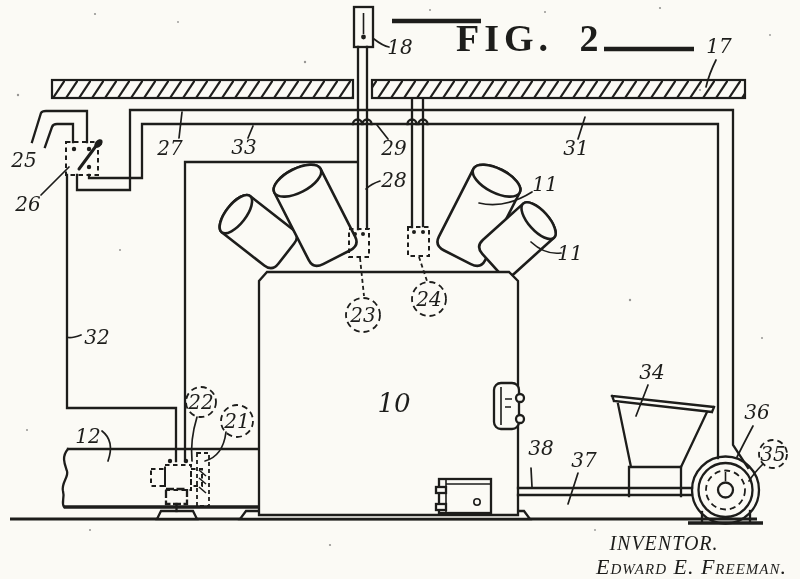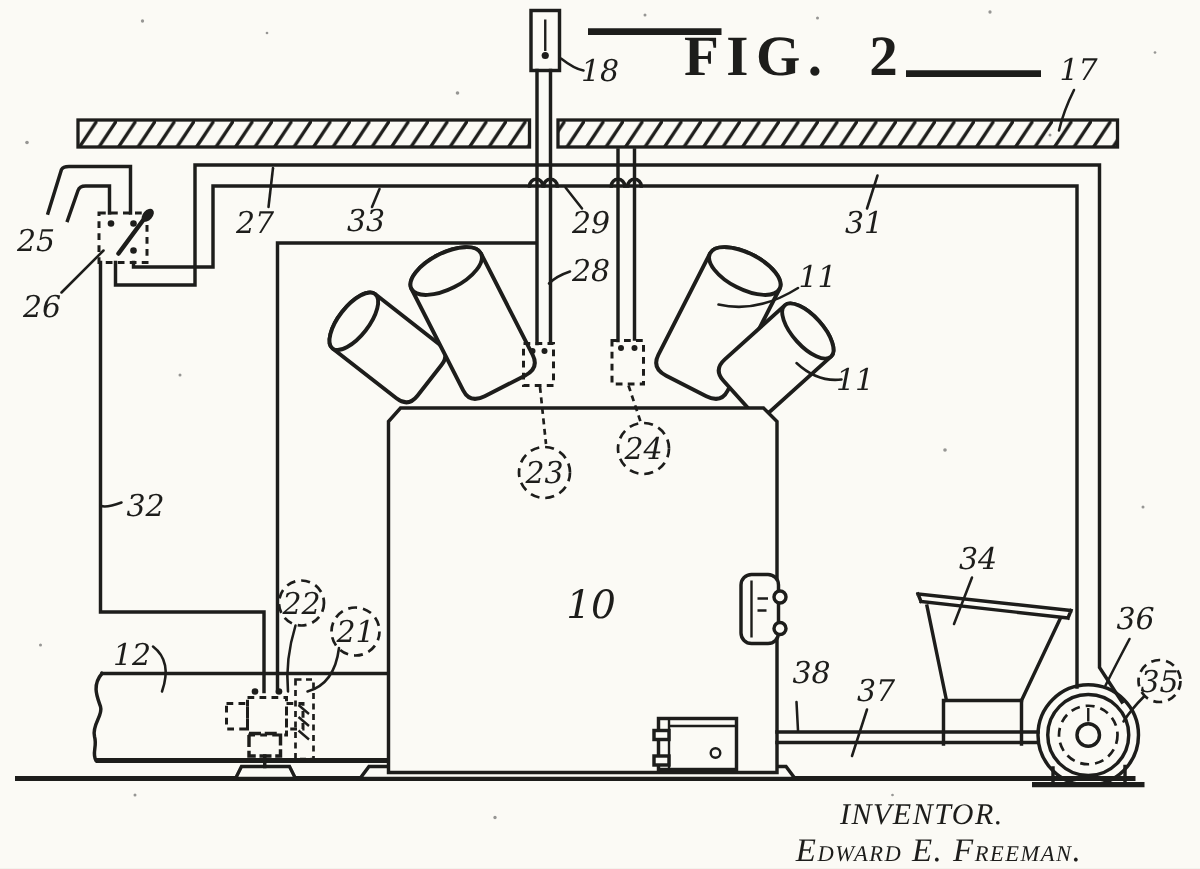--- a/index.html
+++ b/index.html
@@ -21,26 +21,26 @@
   .dot { fill:var(--ink); stroke:none; }
   .callout-circle { stroke:var(--ink); stroke-width:1.8; fill:none; stroke-dasharray:6 4; }
   .ref-label { font-family:"DejaVu Serif", serif; font-style:italic; fill:var(--ink); }
   .figure-title {
     position:absolute; left:456px; top:16px;
     font-family:"Liberation Serif", serif; font-weight:bold;
     font-size:38px; letter-spacing:5px; word-spacing:12px; color:var(--ink);
     white-space:nowrap;
   }
   .inventor-heading {
-    position:absolute; left:560px; top:532px; width:208px; text-align:left;
+    position:absolute; left:560px; top:532px; width:208px; text-align:center;
     font-family:"Liberation Serif", serif; font-style:italic;
     font-size:20px; letter-spacing:1px; color:var(--ink); white-space:nowrap;
   }
   .inventor-name {
-    position:absolute; left:465px; top:554px; width:322px; text-align:center;
+    position:absolute; left:465px; top:554px; width:322px; text-align:right;
     font-family:"Liberation Serif", serif; font-style:italic; font-variant:small-caps;
     font-size:22px; letter-spacing:1px; color:var(--ink); white-space:nowrap;
   }
 </style>
 </head>
 <body>
 
 <div class="page">
   <svg width="800" height="579" viewBox="0 0 800 579">
     <defs>

